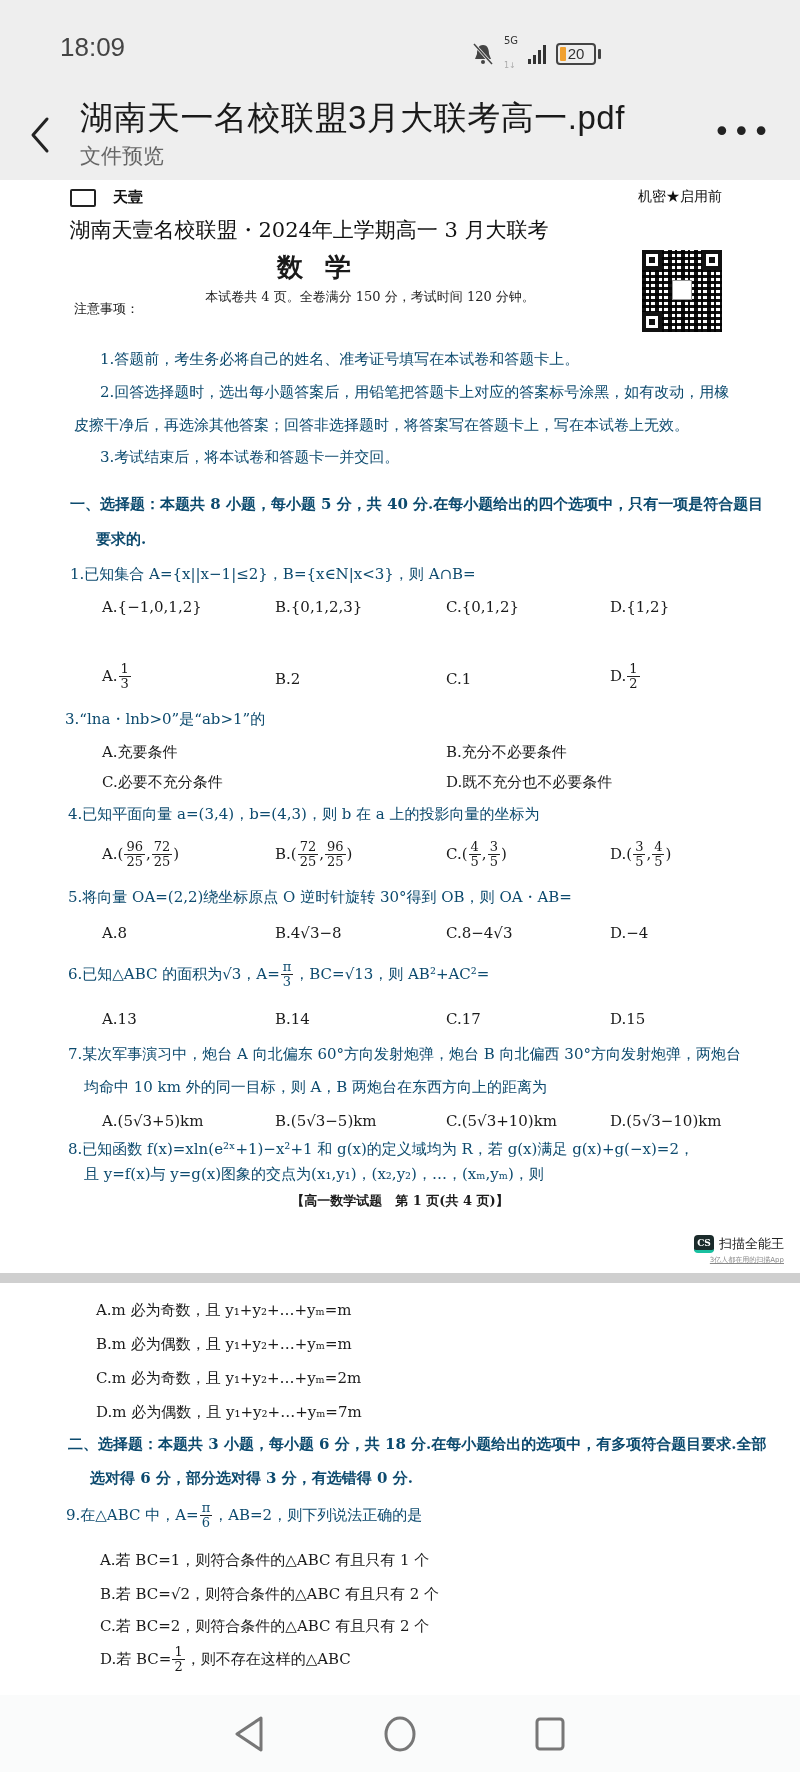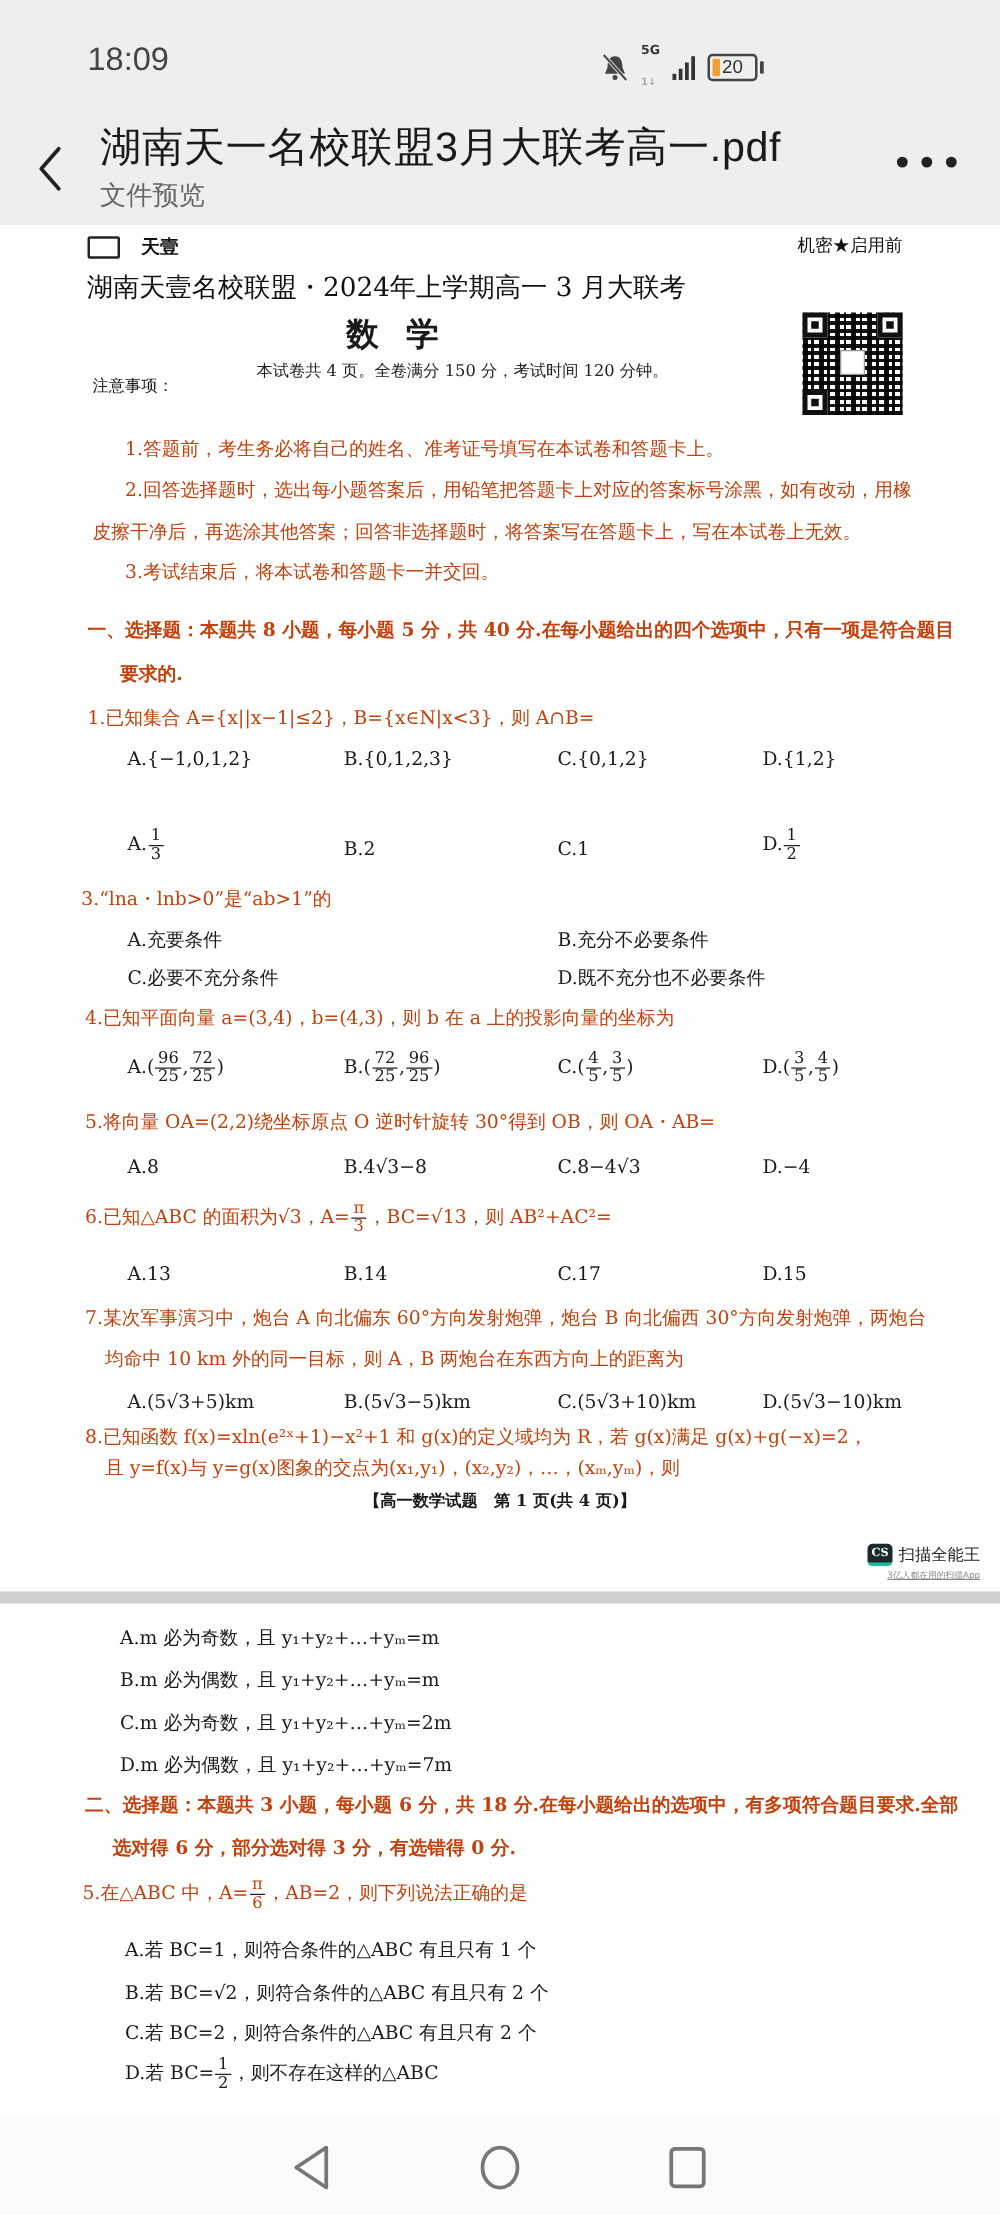--- a/index.html
+++ b/index.html
@@ -1,24 +1,24 @@
 <!DOCTYPE html>
 <html><head>
 <meta charset="utf-8">
 <style>
   * { box-sizing: border-box; margin: 0; padding: 0; }
   html, body { width: 800px; height: 1772px; overflow: hidden; background: #eeeeee; }
   body { font-family: "DejaVu Sans", "Liberation Sans", sans-serif; color: #1a1a1a; position: relative; }
 
   
-  .status-bar { position: absolute; top: 0; left: 0; width: 651px; height: 90px; background: #eeeeee; margin-left: 10px; }
+  .status-bar { position: absolute; top: 0; left: 0; width: 651px; height: 90px; background: #eeeeee; }
   .status-time { position: absolute; left: 60px; top: 32px; font-size: 26px; color: #444; font-family: "Liberation Sans", sans-serif; }
   .status-icons { position: absolute; right: 50px; top: 36px; display: flex; align-items: center; gap: 10px; }
   .icon-bell { width: 22px; height: 24px; position: relative; }
-  .net-5g { font-size: 10px; font-weight: bold; color: #333; line-height: 10px; display: flex; flex-direction: column; gap: 15px; }
+  .net-5g { font-size: 10px; font-weight: normal; color: #333; line-height: 10px; display: flex; flex-direction: column; gap: 15px; }
   .net-5g .sub { color: #aaa; font-size: 8px; }
   .signal { display: flex; align-items: flex-end; gap: 2px; height: 20px; }
   .signal span { width: 3px; background: #333; display: block; }
   .battery { width: 40px; height: 22px; border: 2px solid #444; border-radius: 4px; position: relative; display: flex; align-items: center; justify-content: center; font-size: 15px; color: #333; font-family: "Liberation Sans", sans-serif; }
   .battery .fill { position: absolute; left: 2px; top: 2px; bottom: 2px; width: 6px; background: #f0a030; border-radius: 1px; }
   .battery .num { position: relative; z-index: 1; }
   .battery-tip { width: 3px; height: 10px; background: #444; border-radius: 1px; margin-left: -8px; }
 
   
   .app-header { position: absolute; top: 90px; left: 0; width: 800px; height: 90px; background: #eeeeee; }
@@ -46,21 +46,21 @@
   .exam-info { position: absolute; left: 0; width: 800px; top: 108px; text-align: center; font-size: 13px; color: #222; padding-right: 60px; }
   .qr { position: absolute; right: 78px; top: 70px; width: 80px; height: 82px; background:
         repeating-linear-gradient(90deg, #111 0 4px, #fff 4px 7px, #111 7px 9px, #fff 9px 13px),
         repeating-linear-gradient(0deg, #111 0 3px, #fff 3px 6px);
         background-blend-mode: multiply; }
   .qr .finder { position: absolute; width: 20px; height: 20px; border: 4px solid #111; background: #fff; }
   .qr .finder::after { content: ""; position: absolute; left: 3px; top: 3px; width: 6px; height: 6px; background: #111; }
   .qr .center { position: absolute; left: 30px; top: 30px; width: 20px; height: 20px; background: #fff; border: 1px solid #999; }
 
   .notice-head { position: absolute; left: 74px; top: 120px; font-size: 13px; font-weight: normal; }
-  .line { position: absolute; font-size: 15px; color: #c2410c; white-space: nowrap; }
+  .line { position: absolute; font-size: 15px; color: #0c4a6e; white-space: nowrap; }
   .bold { font-weight: bold; }
 
   .opt { position: absolute; font-size: 15px; white-space: nowrap; }
   .frac { display: inline-flex; flex-direction: column; align-items: center; vertical-align: middle; font-size: 13px; line-height: 14px; margin: 0 1px; }
   .frac .n { border-bottom: 1px solid #222; padding: 0 2px; }
   .footer-page { position: absolute; left: 0; width: 800px; top: 1008px; text-align: center; font-size: 13px; font-weight: bold; }
   .cs-badge { position: absolute; right: 16px; top: 1055px; display: flex; flex-direction: column; align-items: flex-end; }
   .cs-row { display: flex; align-items: center; gap: 5px; }
   .cs-logo { width: 20px; height: 18px; background: #1b2b2b; border-radius: 4px; color: #fff; font-size: 9px; font-weight: bold; display: flex; align-items: center; justify-content: center; border-bottom: 3px solid #19c0a0; }
   .cs-name { font-size: 13px; color: #222; }
@@ -245,21 +245,21 @@
   <div class="page page2 serif">
     <div class="opt" style="left:96px;top:18px">A.m 必为奇数，且 y₁+y₂+…+yₘ=m</div>
     <div class="opt" style="left:96px;top:52px">B.m 必为偶数，且 y₁+y₂+…+yₘ=m</div>
     <div class="opt" style="left:96px;top:86px">C.m 必为奇数，且 y₁+y₂+…+yₘ=2m</div>
     <div class="opt" style="left:96px;top:120px">D.m 必为偶数，且 y₁+y₂+…+yₘ=7m</div>
 
     <div class="line bold" style="left:68px;top:152px">二、选择题：本题共 3 小题，每小题 6 分，共 18 分.在每小题给出的选项中，有多项符合题目要求.全部</div>
     <div class="line bold" style="left:90px;top:186px">选对得 6 分，部分选对得 3 分，有选错得 0 分.</div>
 
     <div class="line" style="left:66px;top:218px">
-      <span>5.在△ABC 中，A=</span><span class="frac">
+      <span>9.在△ABC 中，A=</span><span class="frac">
           <span class="n">π</span>
           <span>6</span>
         </span><span>，AB=2，则下列说法正确的是</span>
     </div>
     <div class="opt" style="left:100px;top:268px">A.若 BC=1，则符合条件的△ABC 有且只有 1 个</div>
     <div class="opt" style="left:100px;top:302px">B.若 BC=√2，则符合条件的△ABC 有且只有 2 个</div>
     <div class="opt" style="left:100px;top:334px">C.若 BC=2，则符合条件的△ABC 有且只有 2 个</div>
     <div class="opt" style="left:100px;top:362px">
       <span>D.若 BC=</span><span class="frac">
           <span class="n">1</span>

